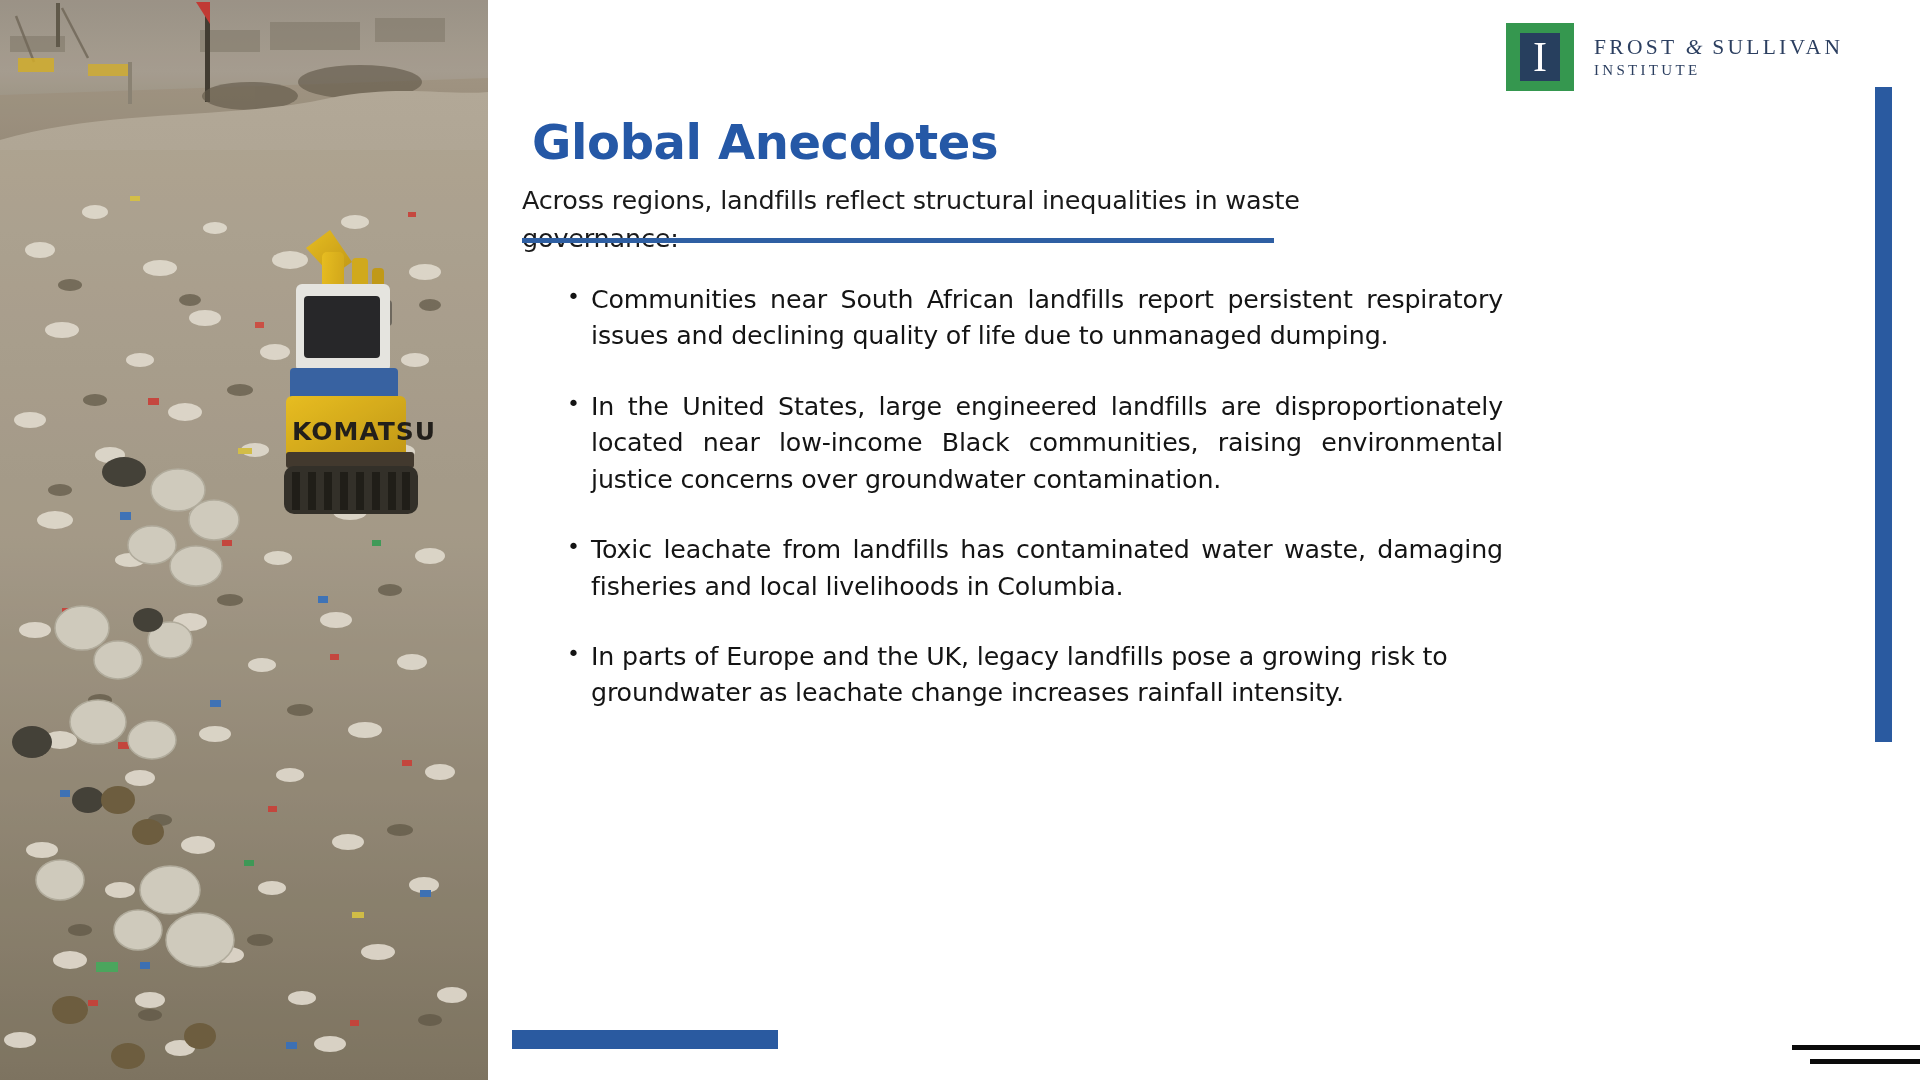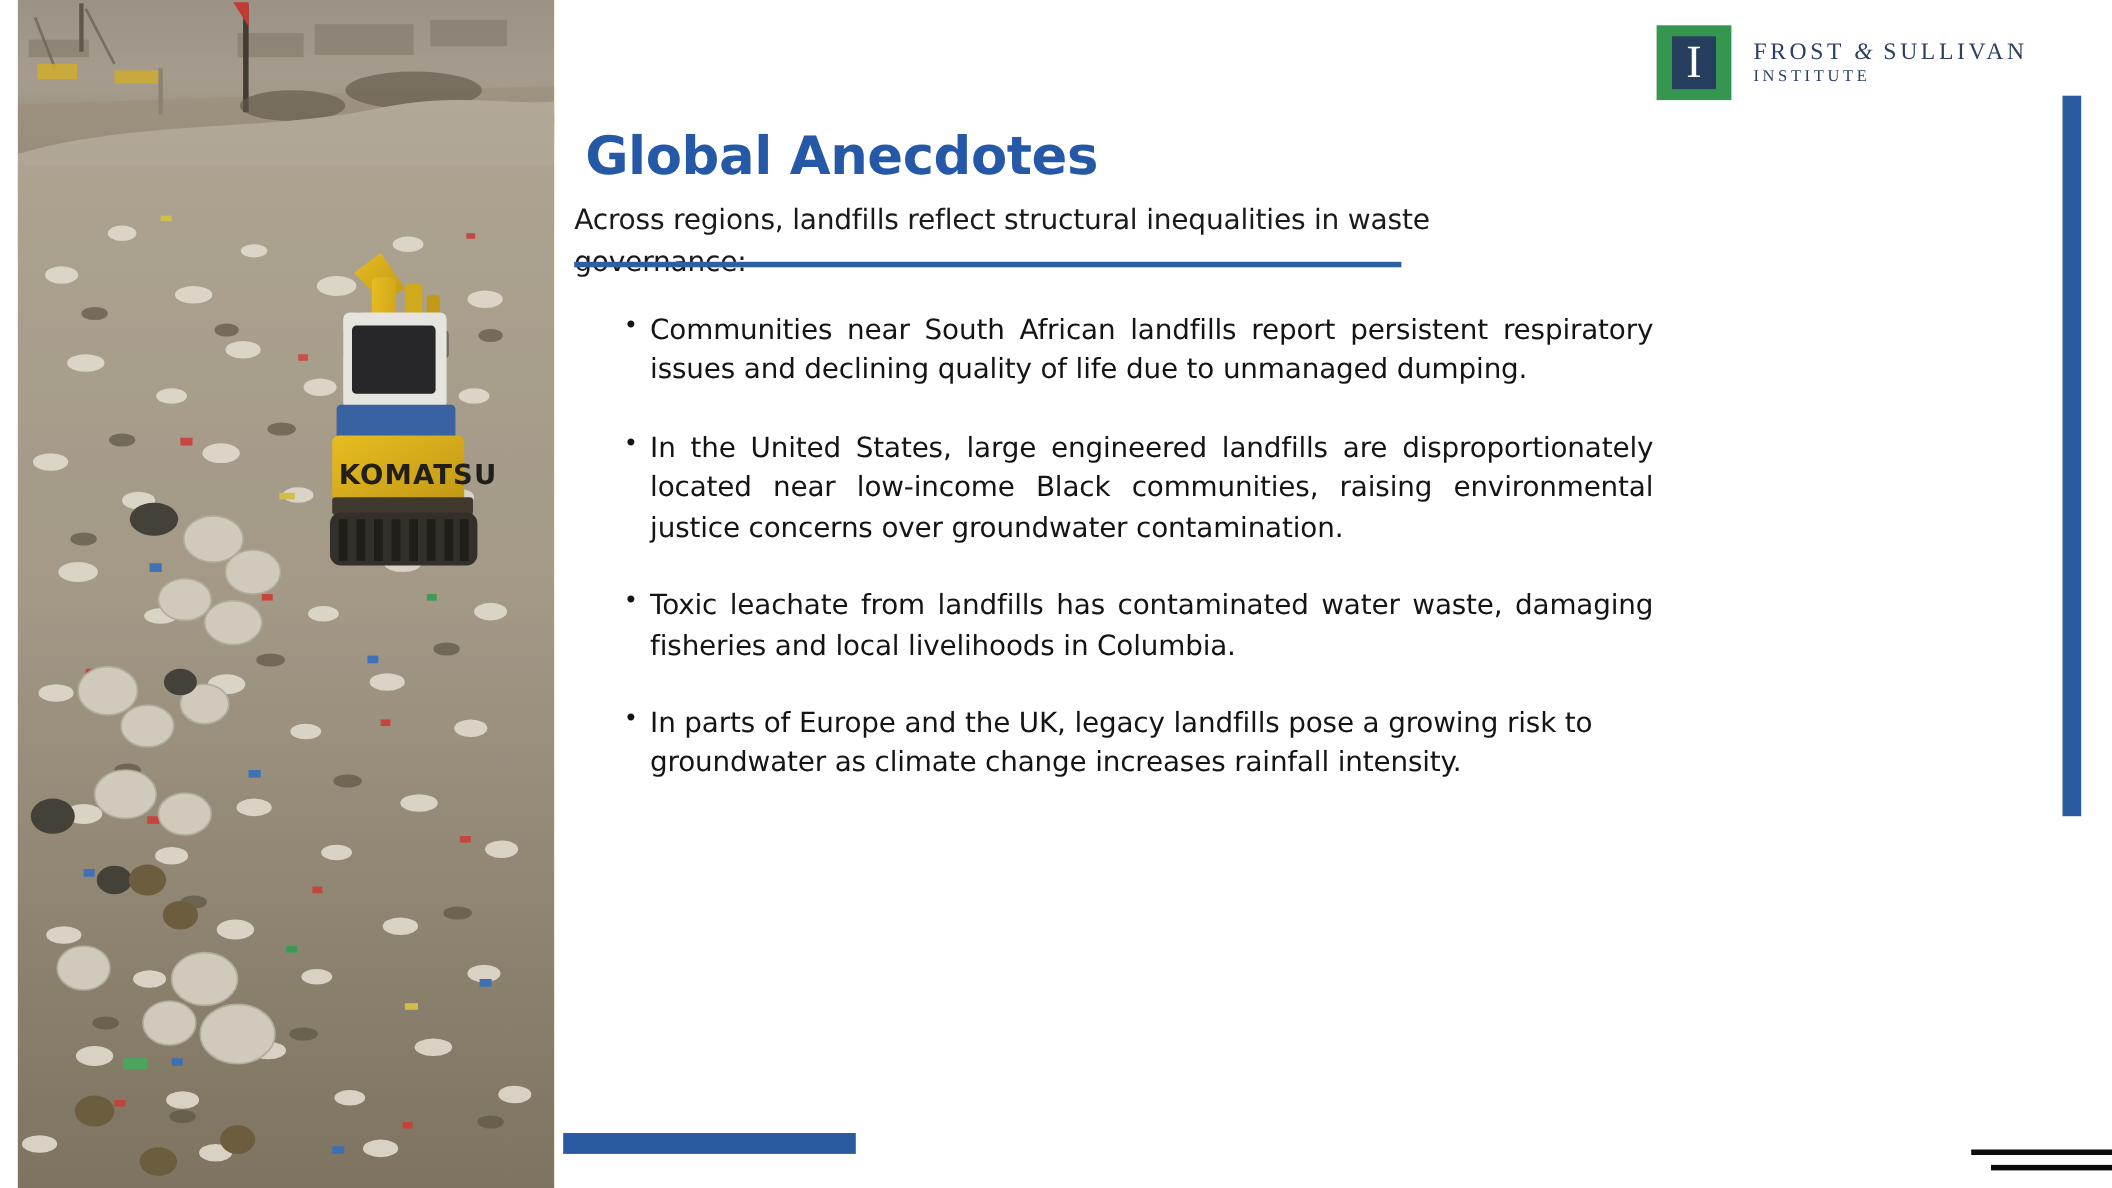--- a/index.html
+++ b/index.html
@@ -17,21 +17,21 @@
 
   .slide {
     position: absolute;
     inset: 0;
     background: #ffffff;
   }
 
   
   .photo-panel {
     position: absolute;
-    left: 16px;
+    left: 0;
     top: 0;
     width: 488px;
     height: 1080px;
     overflow: hidden;
     background: #fef9c3;
   }
   .photo-svg { display: block; width: 488px; height: 1080px; }
 
   
   .logo-block {
@@ -449,21 +449,21 @@
 
   <div class="content">
     <h1 class="page-title">Global Anecdotes</h1>
     <p class="subtitle">Across regions, landfills reflect structural inequalities in waste governance:</p>
     <div class="divider"></div>
 
     <ul class="bullets">
       <li>Communities near South African landfills report persistent respiratory issues and declining quality of life due to unmanaged dumping.</li>
       <li>In the United States, large engineered landfills are disproportionately located near low-income Black communities, raising environmental justice concerns over groundwater contamination.</li>
       <li>Toxic leachate from landfills has contaminated water waste, damaging fisheries and local livelihoods in Columbia.</li>
-      <li class="nojustify">In parts of Europe and the UK, legacy landfills pose a growing risk to groundwater as climate change increases rainfall intensity.</li>
+      <li class="nojustify">In parts of Europe and the UK, legacy landfills pose a growing risk to groundwater as leachate change increases rainfall intensity.</li>
     </ul>
   </div>
 
   <div class="right-vbar"></div>
   <div class="bottom-left-bar"></div>
   <div class="bottom-line-1"></div>
   <div class="bottom-line-2"></div>
 
 </div>
 

